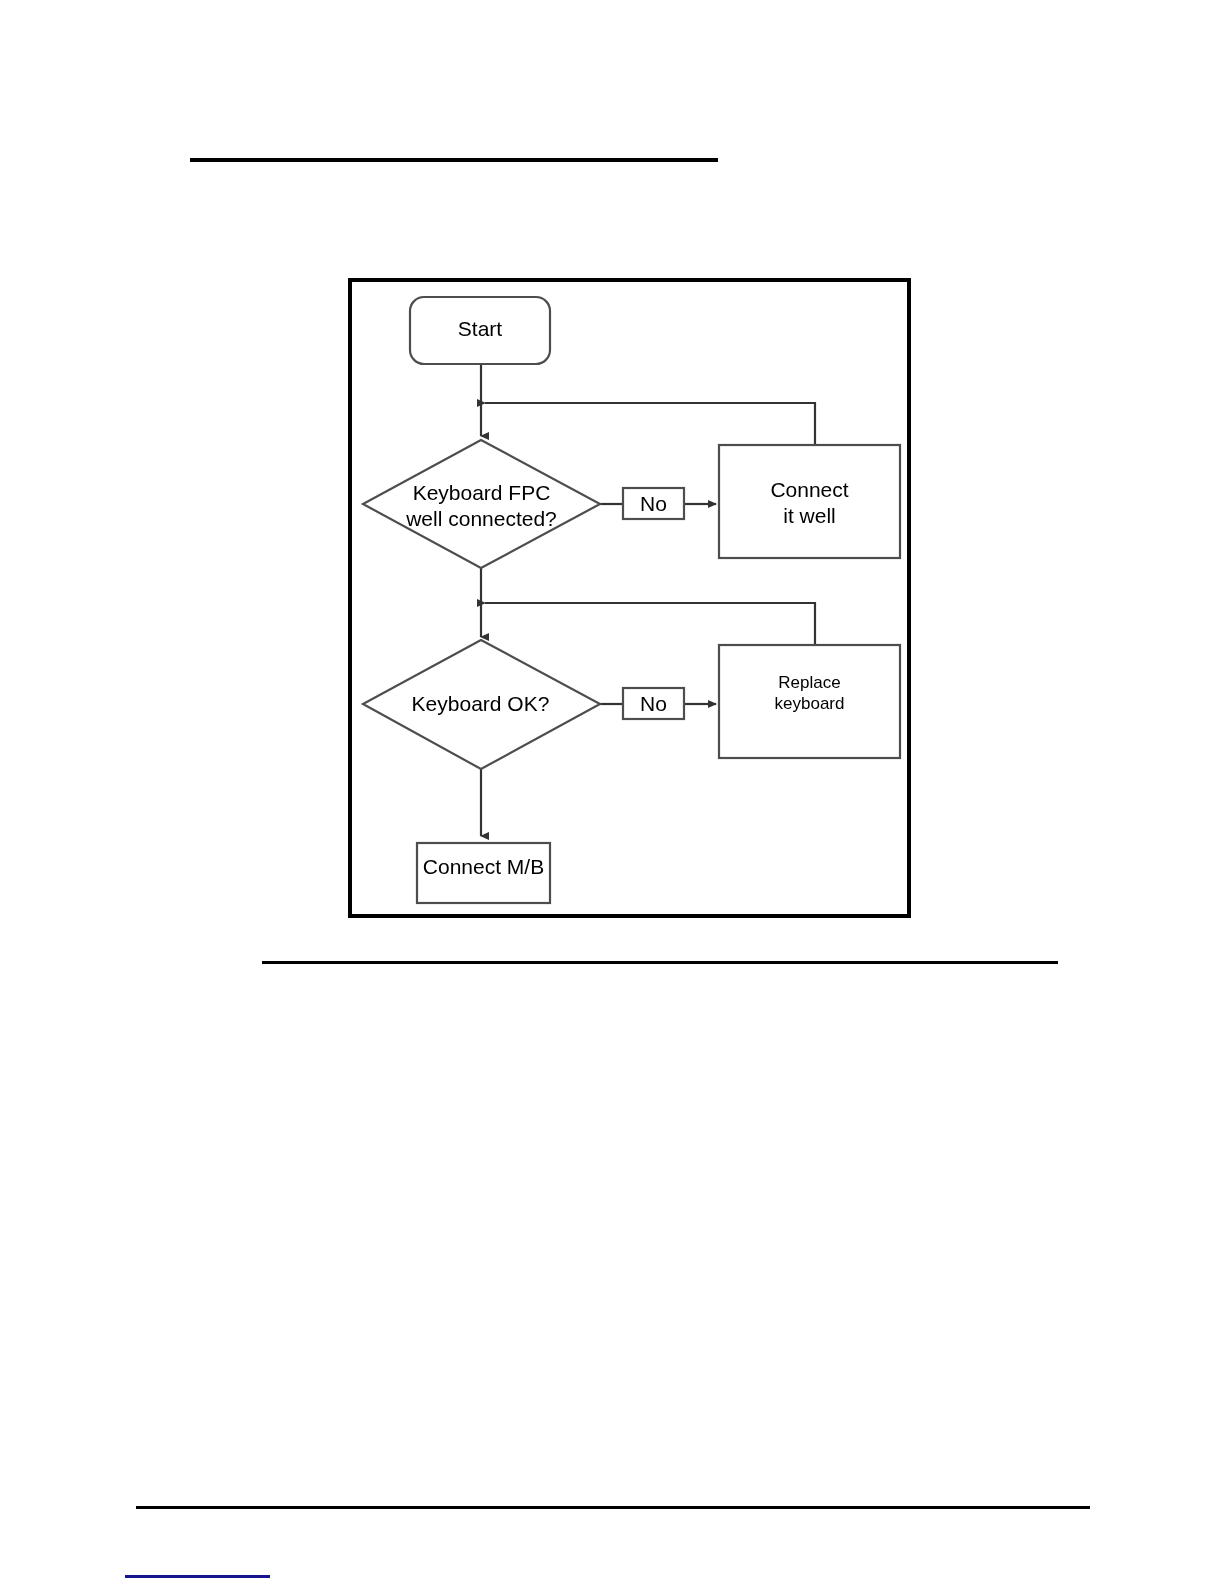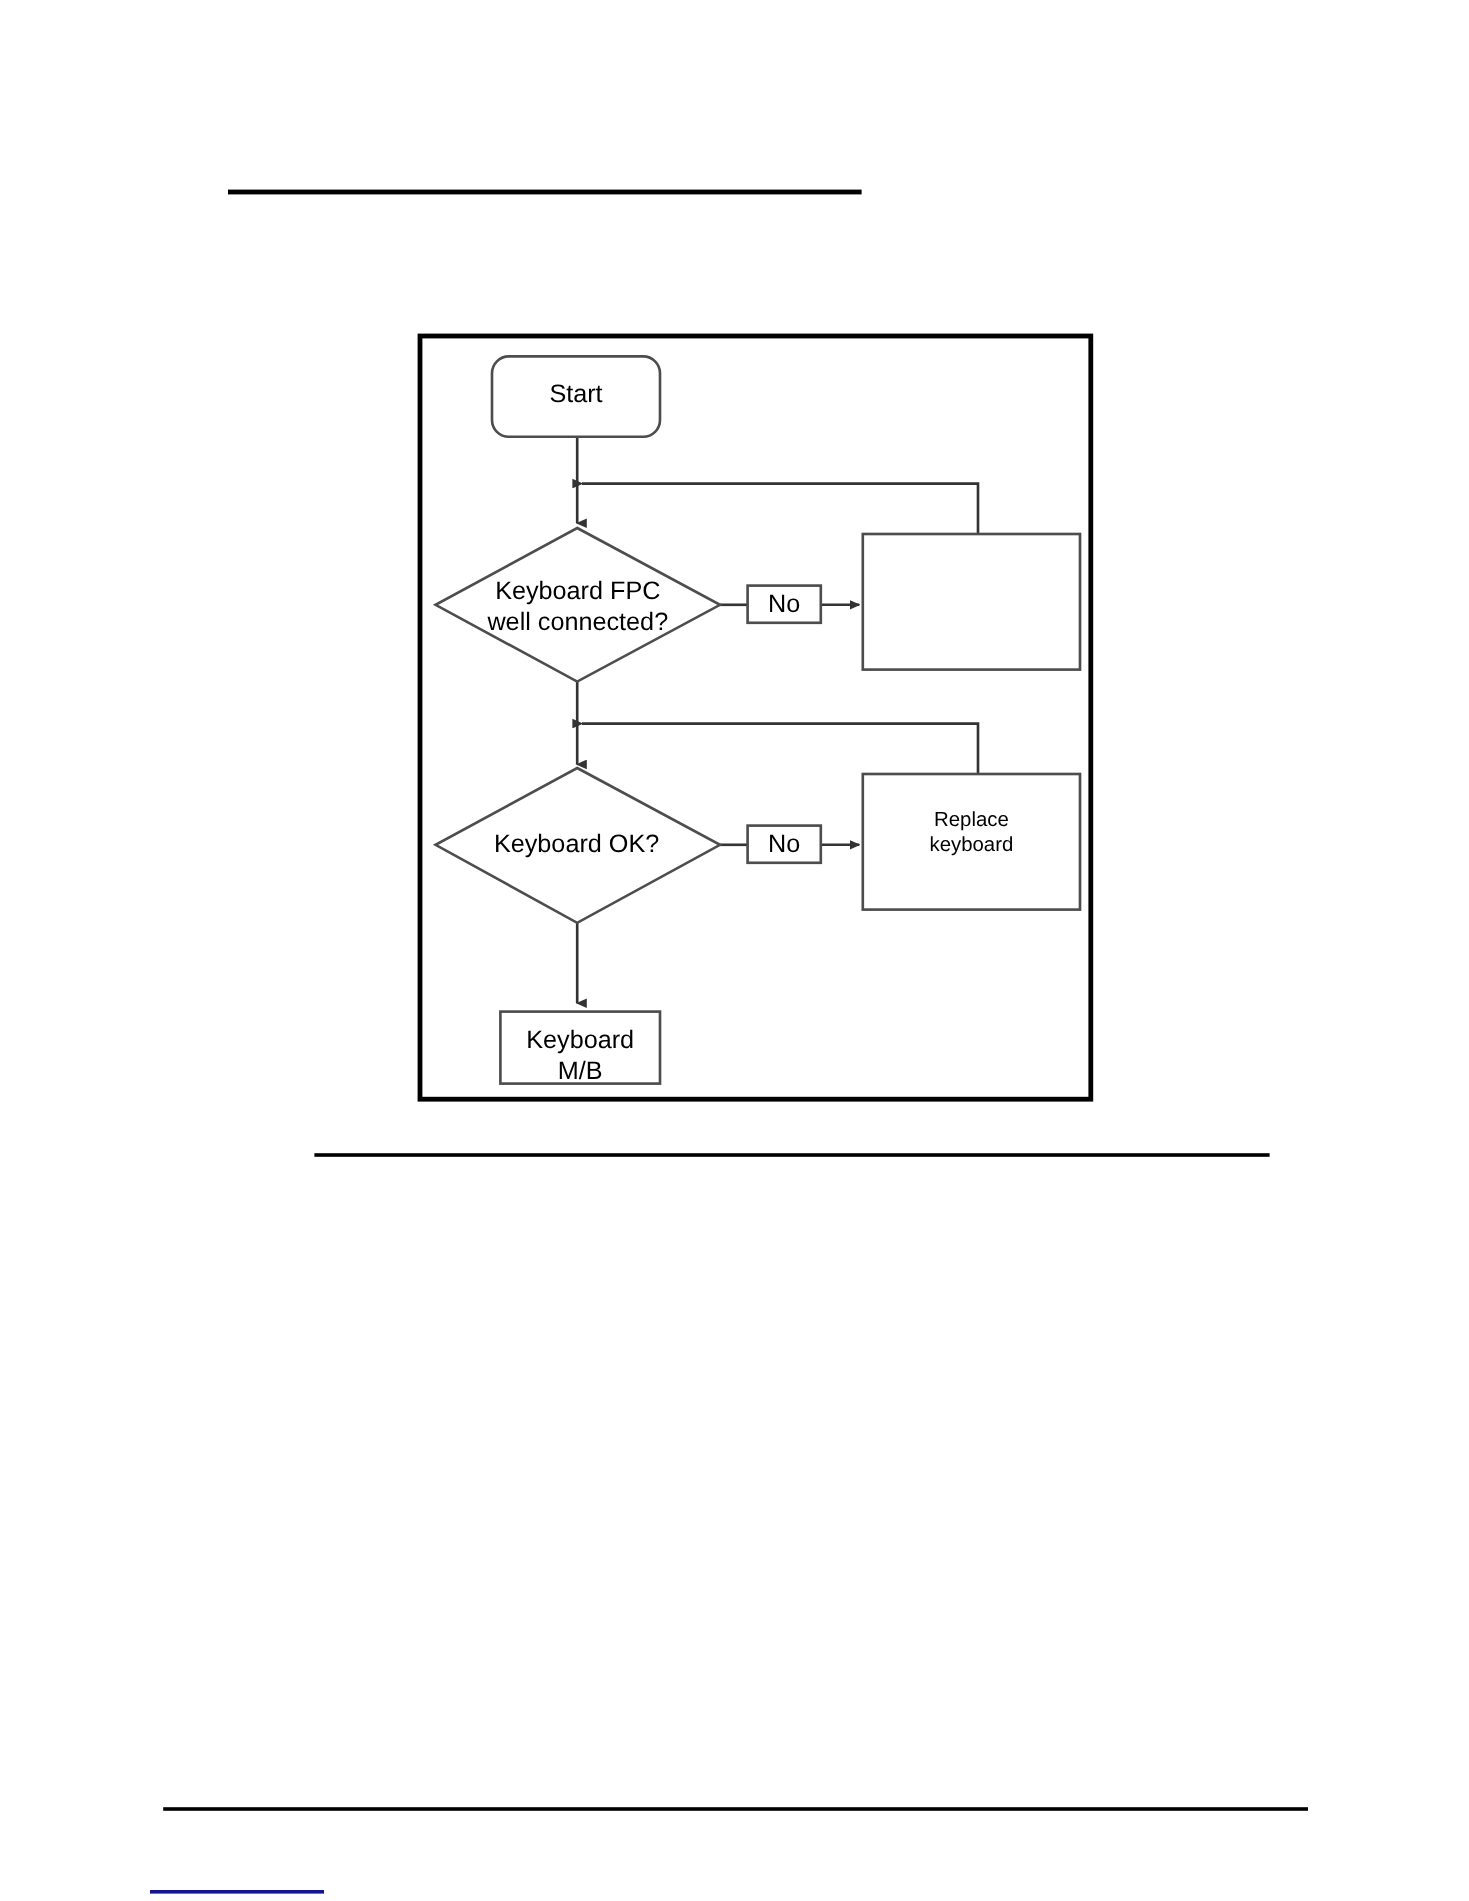--- a/index.html
+++ b/index.html
@@ -173,27 +173,29 @@
     <rect x="69" y="565" width="133" height="60" fill="#ffffff" stroke="#4d4d4d" stroke-width="2.2"></rect>
   </svg>
 
   <div class="node-label lbl-start">Start</div>
 
   <div class="node-label lbl-d1">Keyboard FPC
 well connected?</div>
 
   <div class="node-label lbl-no1">No</div>
 
+  <div class="node-label lbl-connect">Connect
+it well</div>
 
   <div class="node-label lbl-d2">Keyboard OK?</div>
 
   <div class="node-label lbl-no2">No</div>
 
   <div class="node-label lbl-replace-kb">Replace
 keyboard</div>
 
-  <div class="node-label lbl-replace-mb">Keyboard M/B</div>
+  <div class="node-label lbl-replace-mb">Connect M/B</div>
 
   <div class="rule rule-mid"></div>
   <div class="rule rule-footer"></div>
   <div class="rule rule-bottom-link"></div>
 
 </div>
 
 </body></html>

